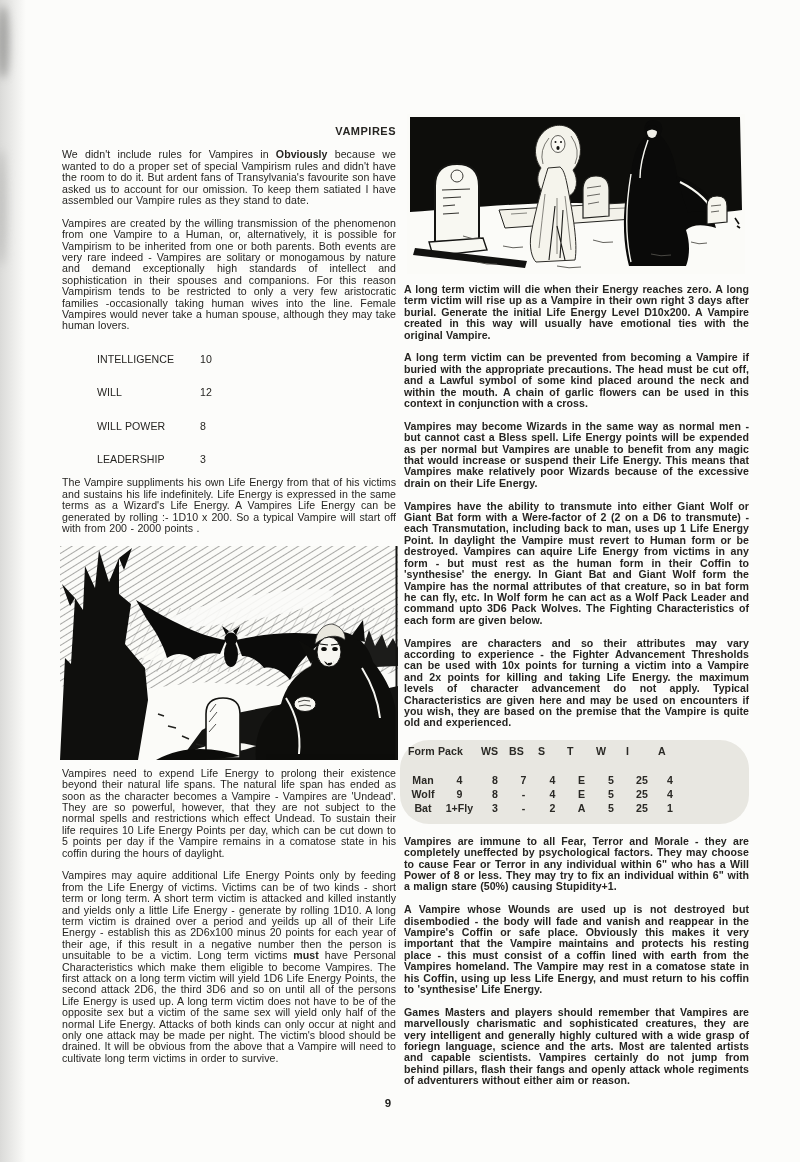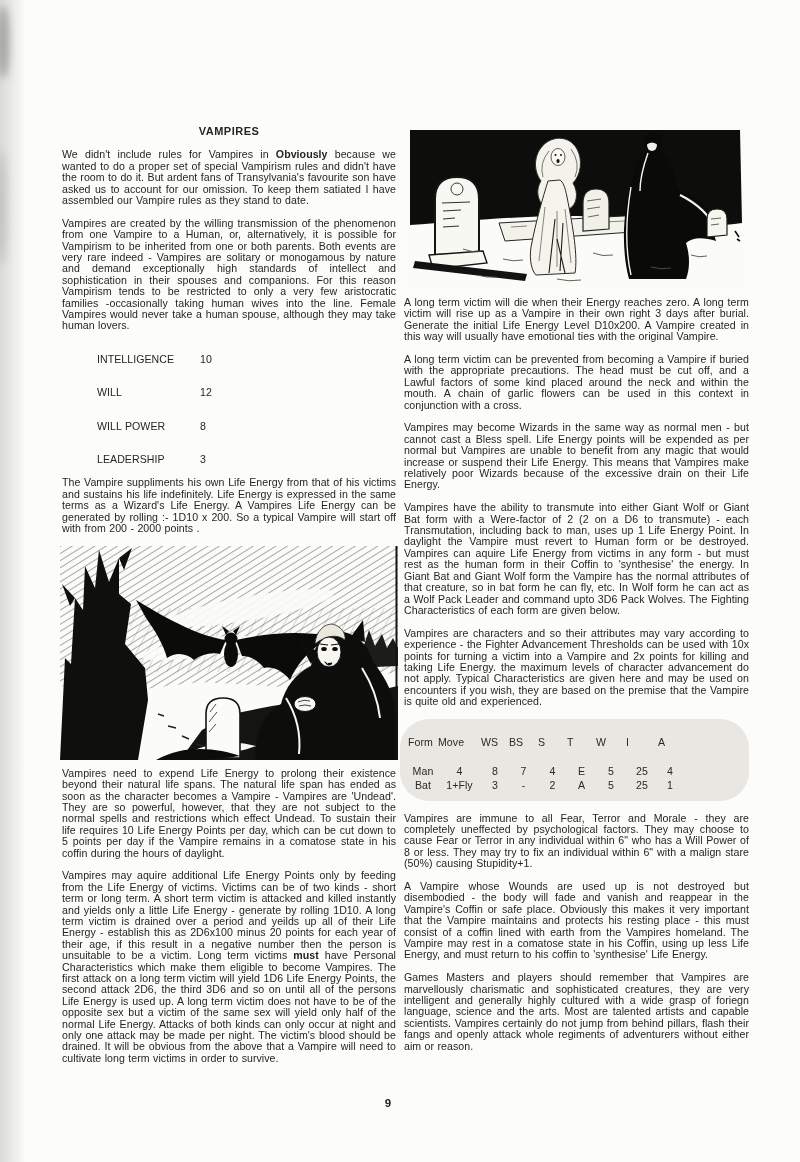--- a/index.html
+++ b/index.html
@@ -15,37 +15,37 @@
   .edge-shadow{position:absolute;left:0;top:0;width:26px;height:100%;
     background:linear-gradient(90deg, rgba(140,140,138,0.30), rgba(252,252,250,0));}
   .smudge-a{position:absolute;left:-3px;top:6px;width:12px;height:72px;background:#8f8f8d;
     border-radius:45%;filter:blur(4px);opacity:.75;}
   .smudge-b{position:absolute;left:-4px;top:150px;width:10px;height:115px;background:#a8a8a6;
     border-radius:45%;filter:blur(5px);opacity:.55;}
 
   .col{position:absolute;font-size:10.6px;line-height:11.4px;text-align:justify;
     letter-spacing:0.05px;word-spacing:0.4px;}
   .col-left{left:62px;top:126px;width:334px;}
-  .col-right{left:404px;top:120px;width:345px;}
-
-  h1.heading{font-size:11px;line-height:11.4px;font-weight:bold;letter-spacing:.5px;margin:0 0 12px 0;text-align:center;}
+  .col-right{left:404px;top:107px;width:345px;font-weight:bold;}
+
+  h1.heading{font-size:11px;line-height:11.4px;font-weight:bold;letter-spacing:.5px;margin:0 0 12px 0;text-align:right;}
   p{margin:0 0 11.4px 0;}
   b{font-weight:bold;}
 
   .stats-list{margin:0 0 11.4px 35px;line-height:11.5px;}
   .stat-row{display:flex;margin-top:22px;}
   .stat-label{width:103px;}
   .stat-value{width:40px;}
 
   figure{margin:0;padding:0;}
   .fig-left{margin:2px 0 8px -2px;width:338px;}
   .fig-right{margin:7px 0 10px 3px;width:338px;}
   .fig-left svg,.fig-right svg{display:block;}
 
-  .table-wrap{background:#e8e7e1;margin:0 0 11.4px -4px;padding:18px 0 10px 8px;width:341px;border-radius:29px;}
+  .table-wrap{background:#e8e7e1;margin:0 0 11.4px -4px;padding:6px 0 10px 8px;width:341px;border-radius:29px;}
   table.stats{border-collapse:collapse;table-layout:fixed;font-size:10.6px;line-height:11.4px;
     letter-spacing:.05px;color:#2a2925;}
   table.stats td{padding:0;text-align:left;white-space:nowrap;}
   table.stats tr.hdr td{padding-bottom:15px;}
   table.stats tr.body td{padding-top:2.5px;text-align:center;}
   .c0{width:30px;} .c1{width:43px;} .c2{width:28px;} .c3{width:29px;} .c4{width:29px;}
   .c5{width:29px;} .c6{width:30px;} .c7{width:32px;} .c8{width:24px;}
 
   .page-number{position:absolute;left:378px;top:1097px;width:20px;text-align:center;
     font-size:11.5px;font-weight:bold;color:#1d1d1b;}
@@ -202,44 +202,55 @@
           <path d="M300,110 V92 Q300,82 310,82 Q320,82 320,92 V108 Z" fill="#f6f5ee" stroke="#1c1c19" stroke-width="1.2"></path>
           <path d="M304,92 l10,-1 M304,98 l8,-1" stroke="#3c3b36" stroke-width="0.8" fill="none"></path>
           <path d="M328,104 l4,6 M330,112 l3,2" stroke="#11110f" stroke-width="1.6" fill="none"></path>
         </g>
 
         <path d="M56,122 q9,4 18,2 M96,132 q10,3 20,1 M186,126 q10,4 20,2 M244,140 q10,3 20,1 M150,152 q12,3 24,1 M284,128 q8,3 16,1 M70,148 q10,3 20,2" stroke="#504f4a" stroke-width="0.9" fill="none"></path>
       </svg>
     </figure>
 
     <p>A long term victim will die when their Energy reaches zero. A long term victim will rise up as a Vampire in their own right 3 days after burial. Generate the initial Life Energy Level D10x200. A Vampire created in this way will usually have emotional ties with the original Vampire.</p>
-    <p>A long term victim can be prevented from becoming a Vampire if buried with the appropriate precautions. The head must be cut off, and a Lawful factors of some kind placed around the neck and within the mouth. A chain of garlic flowers can be used in this context in conjunction with a cross.</p>
+    <p>A long term victim can be prevented from becoming a Vampire if buried with the appropriate precautions. The head must be cut off, and a Lawful symbol of some kind placed around the neck and within the mouth. A chain of garlic flowers can be used in this context in conjunction with a cross.</p>
     <p>Vampires may become Wizards in the same way as normal men - but cannot cast a Bless spell. Life Energy points will be expended as per normal but Vampires are unable to benefit from any magic that would increase or suspend their Life Energy. This means that Vampires make relatively poor Wizards because of the excessive drain on their Life Energy.</p>
     <p>Vampires have the ability to transmute into either Giant Wolf or Giant Bat form with a Were-factor of 2 (2 on a D6 to transmute) - each Transmutation, including back to man, uses up 1 Life Energy Point. In daylight the Vampire must revert to Human form or be destroyed. Vampires can aquire Life Energy from victims in any form - but must rest as the human form in their Coffin to 'synthesise' the energy. In Giant Bat and Giant Wolf form the Vampire has the normal attributes of that creature, so in bat form he can fly, etc. In Wolf form he can act as a Wolf Pack Leader and command upto 3D6 Pack Wolves. The Fighting Characteristics of each form are given below.</p>
     <p>Vampires are characters and so their attributes may vary according to experience - the Fighter Advancement Thresholds can be used with 10x points for turning a victim into a Vampire and 2x points for killing and taking Life Energy. the maximum levels of character advancement do not apply. Typical Characteristics are given here and may be used on encounters if you wish, they are based on the premise that the Vampire is quite old and experienced.</p>
 
     <div class="table-wrap">
       <table class="stats">
         <tbody>
             <tr class="hdr">
           <td class="c0">Form</td>
-          <td class="c1">Move</td>
+          <td class="c1">Pack</td>
           <td class="c2">WS</td>
           <td class="c3">BS</td>
           <td class="c4">S</td>
           <td class="c5">T</td>
           <td class="c6">W</td>
           <td class="c7">I</td>
           <td class="c8">A</td>
         </tr>
         <tr class="body">
           <td>Man</td>
           <td>4</td>
           <td>8</td>
           <td>7</td>
+          <td>4</td>
+          <td>E</td>
+          <td>5</td>
+          <td>25</td>
+          <td>4</td>
+        </tr>
+        <tr class="body">
+          <td>Wolf</td>
+          <td>9</td>
+          <td>8</td>
+          <td>-</td>
           <td>4</td>
           <td>E</td>
           <td>5</td>
           <td>25</td>
           <td>4</td>
         </tr>
         <tr class="body">
           <td>Bat</td>
           <td>1+Fly</td>
           <td>3</td>

